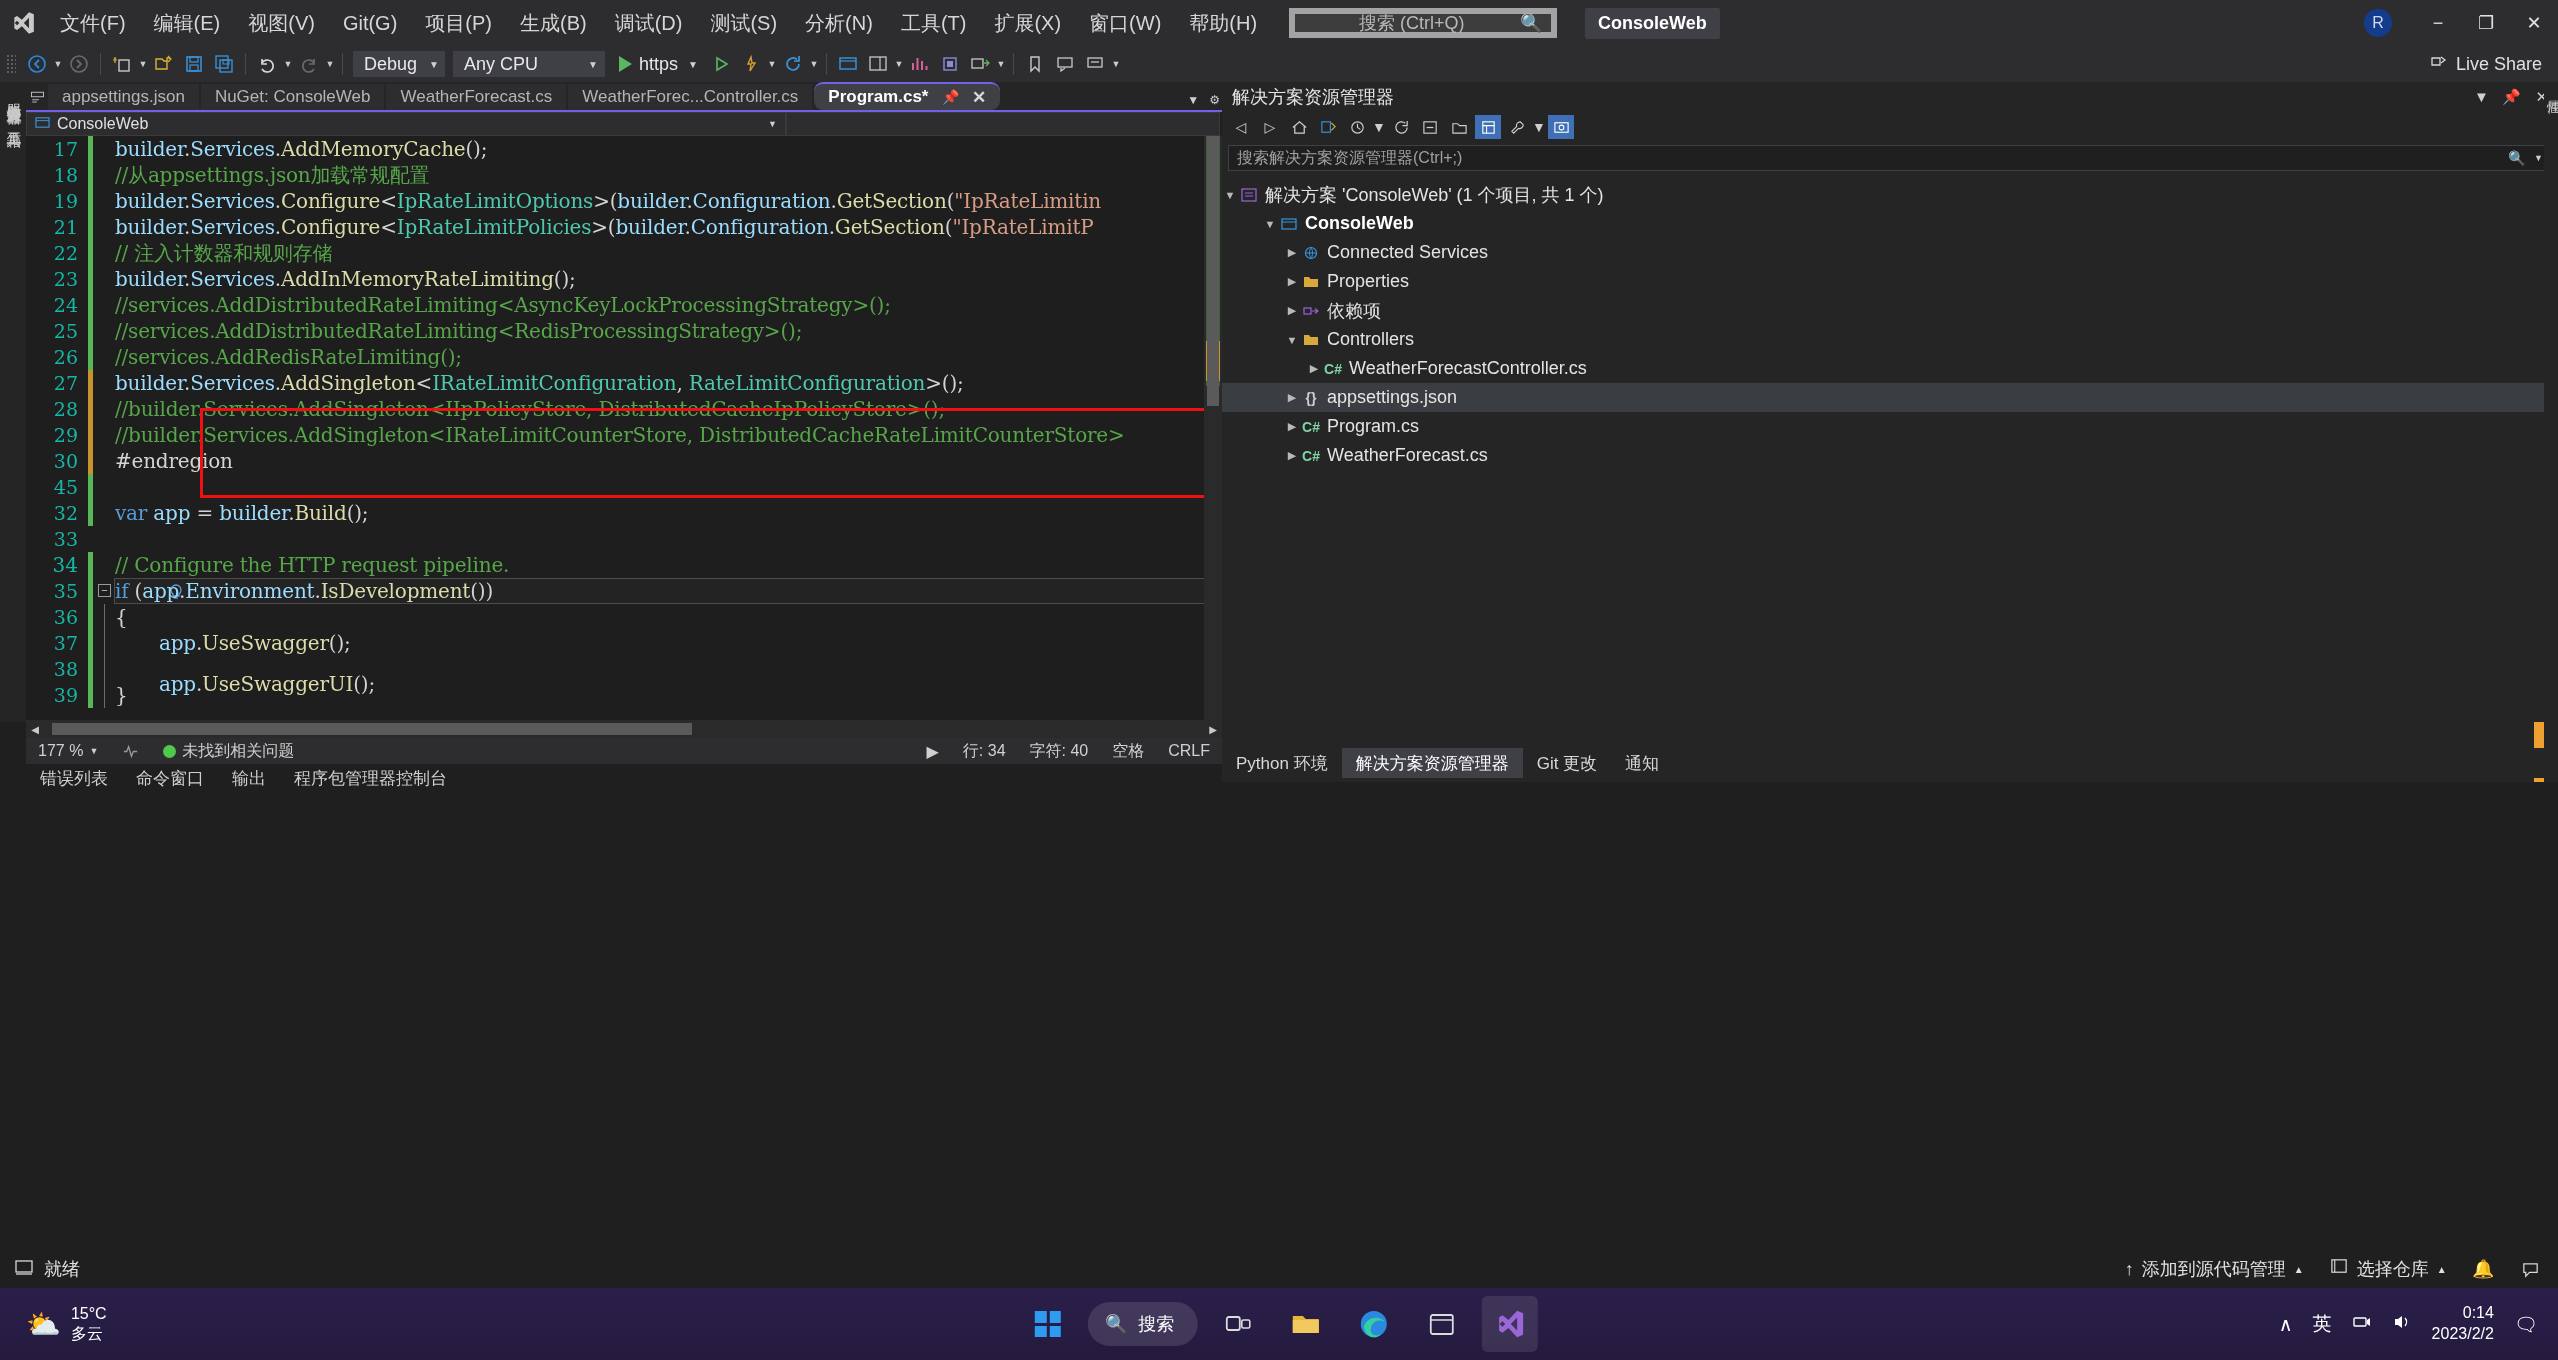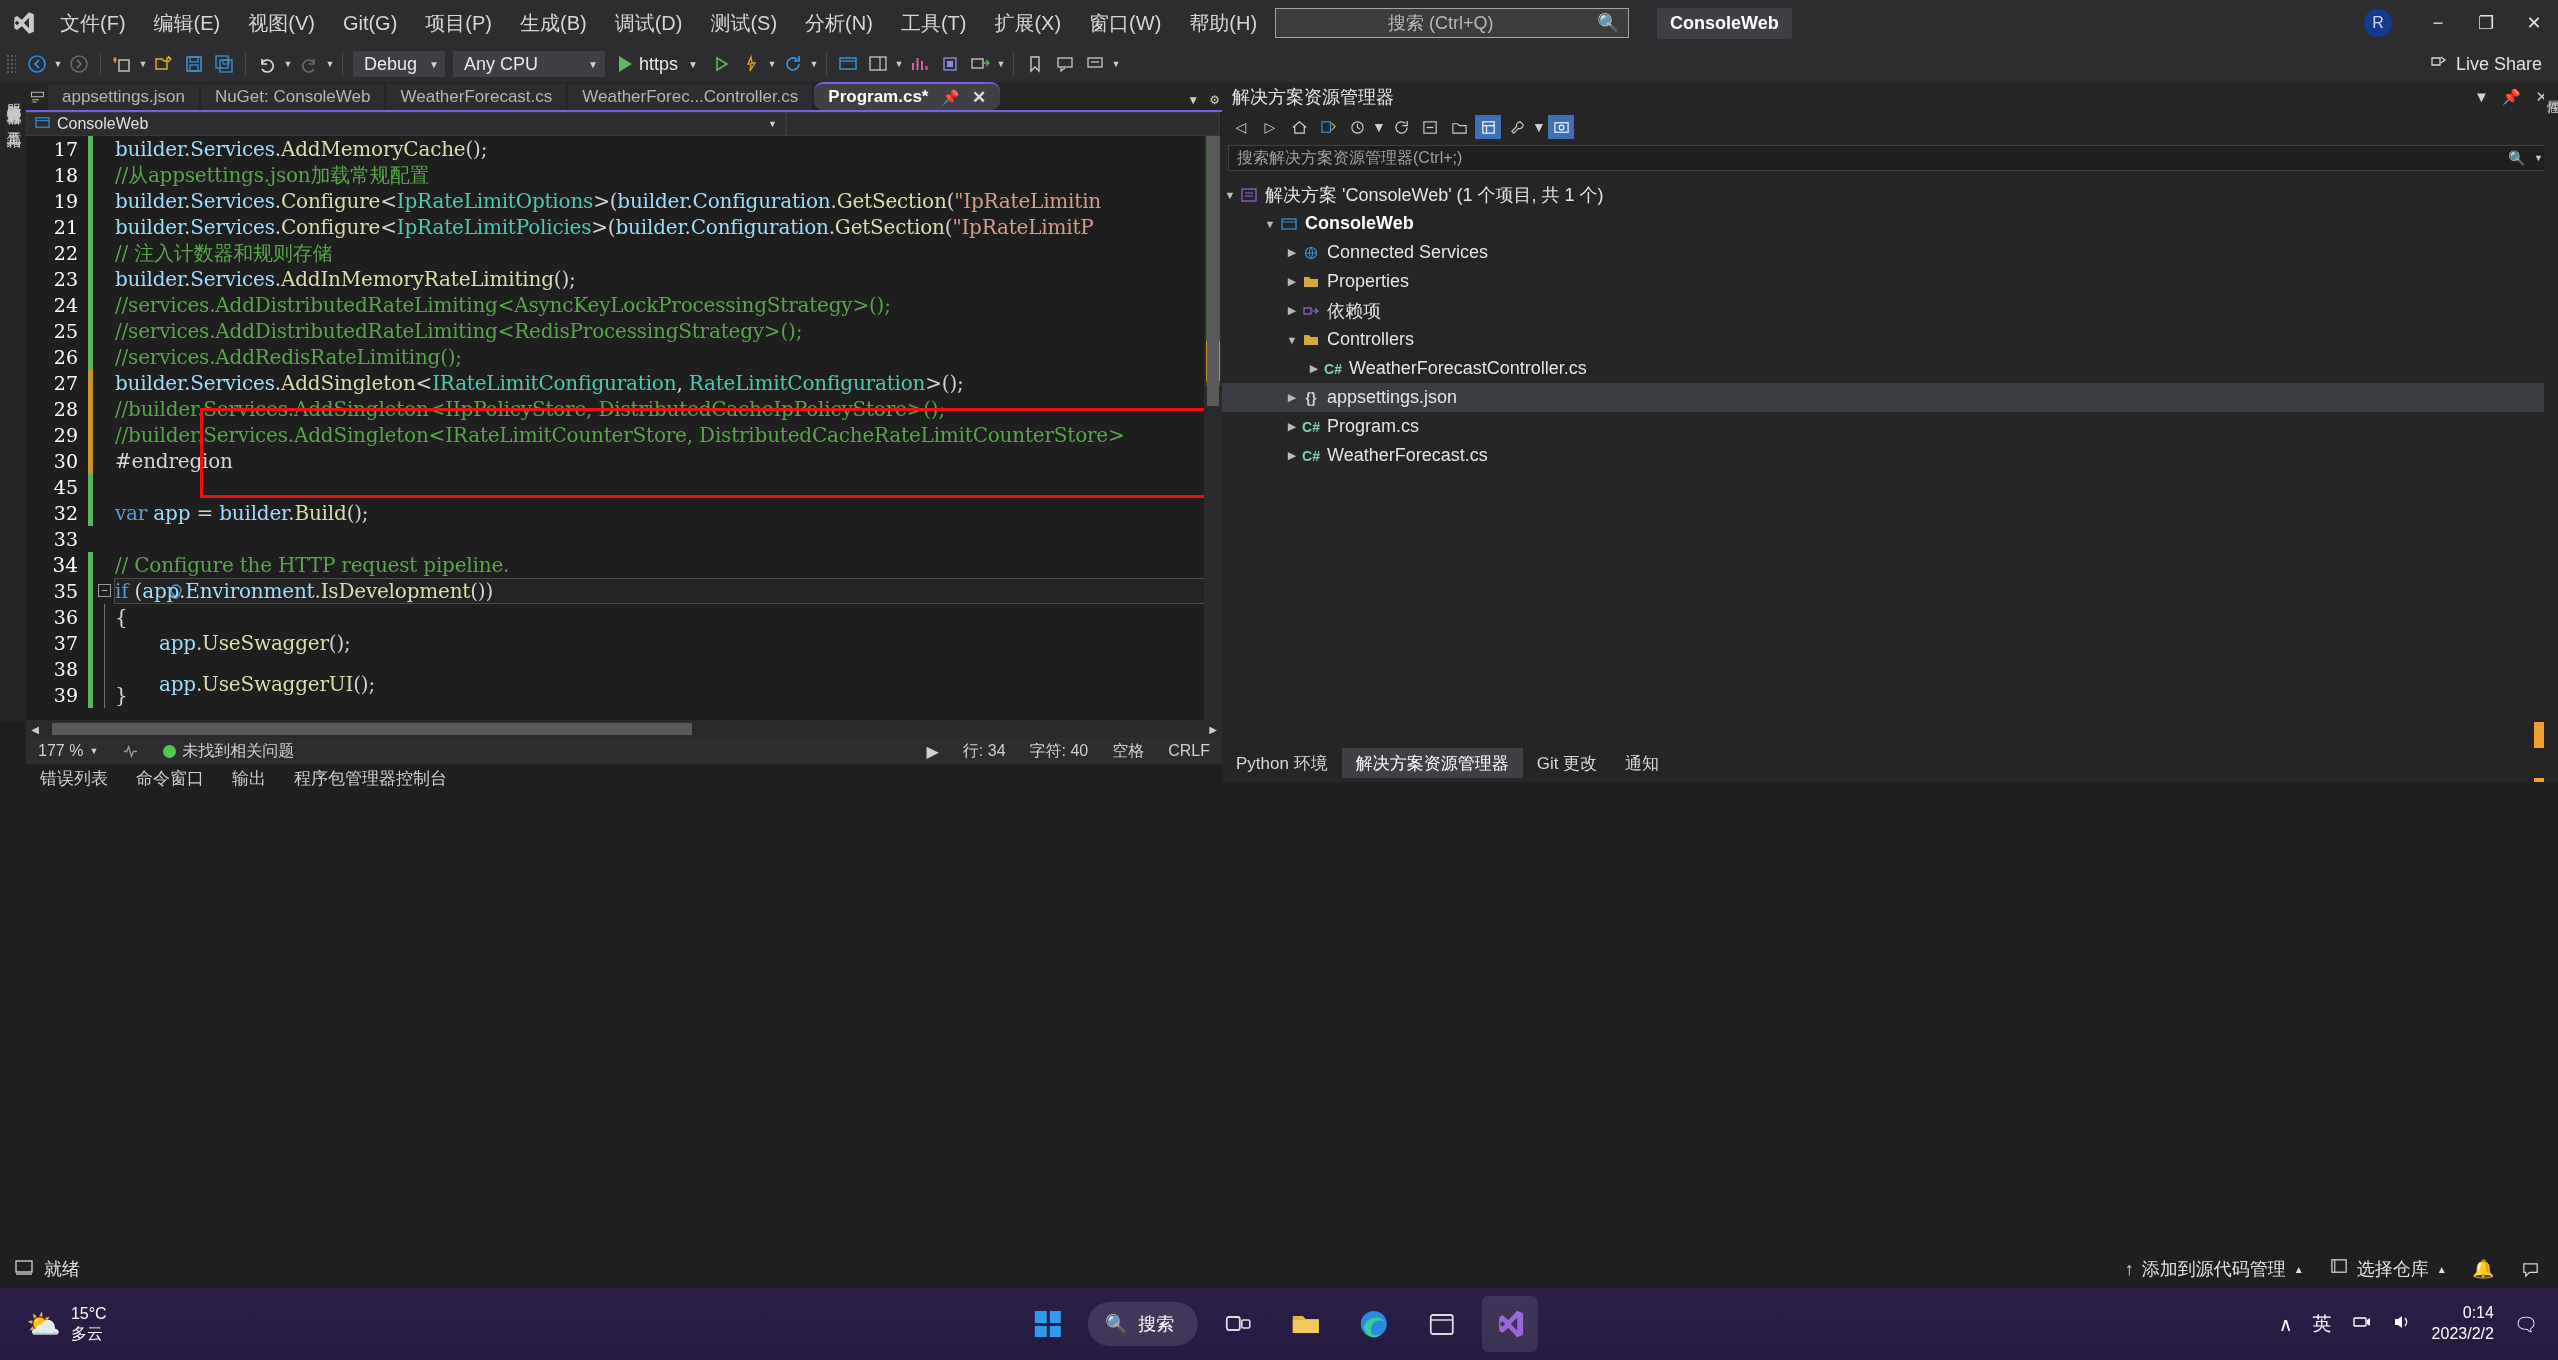--- a/index.html
+++ b/index.html
@@ -16,21 +16,21 @@
     background:#2d2d30;display:flex;align-items:center;text-align:center;
   }
   .vs-logo{width:46px;height:46px;display:flex;align-items:center;justify-content:center;}
   .vs-logo svg{width:26px;height:26px;}
   .menu{display:flex;align-items:center;height:46px;}
   .menu-item{
     color:#d6d6d6;font-size:20px;padding:0 14px;line-height:46px;height:46px;
     white-space:nowrap;cursor:default;
   }
   .searchbox{
-    margin-left:4px;width:354px;height:30px;background:#3c3c3c;border:1px solid #a3a3a3;
+    margin-left:18px;width:268px;height:30px;background:#3c3c3c;border:6px solid #a3a3a3;
     display:flex;align-items:center;padding:0 8px;position:relative;
   }
   .searchbox .ph{color:#b8b8b8;font-size:18px;flex:1;}
   .searchbox .mag{color:#d0d0d0;font-size:18px;}
   .proj-chip{
     margin-left:28px;background:#3f3f46;color:#ffffff;font-size:18px;font-weight:bold;
     padding:5px 13px;border-radius:2px;white-space:nowrap;
   }
   .tb-right{position:absolute;right:0;top:0;height:46px;display:flex;align-items:center;}
   .avatar{
@@ -96,21 +96,21 @@
   .navsel{
     height:24px;background:#2d2d30;display:flex;align-items:center;padding:0 8px;
     color:#e0e0e0;font-size:16px;border:1px solid #3a3a3a;white-space:nowrap;
   }
   .navsel .cc{margin-left:auto;color:#cfcfcf;font-size:9px;padding-left:12px;}
 
   
   .editor{position:absolute;left:26px;top:136px;width:1196px;height:584px;background:#1e1e1e;overflow:hidden;}
   .code-area{position:relative;width:1196px;height:584px;}
   .ln-row{position:relative;height:26px;display:flex;align-items:center;}
-  .gutter{width:62px;text-align:right;padding-right:10px;color:#ffffff;
+  .gutter{width:62px;text-align:right;padding-right:10px;color:#14b8a6;
           font-family:"DejaVu Serif", serif;font-size:19px;flex:none;}
   .gutter.big{font-size:20px;}
   .chgbar{width:5px;height:26px;flex:none;}
   .chg-green{background:#58b558;}
   .chg-orange{background:#c9932c;}
   .chg-none{background:transparent;}
   .foldcol{width:22px;height:26px;flex:none;position:relative;}
   .fold-box{
     position:absolute;left:5px;top:6px;width:13px;height:13px;border:1px solid #9a9a9a;
     color:#d0d0d0;font-size:11px;line-height:11px;text-align:center;

